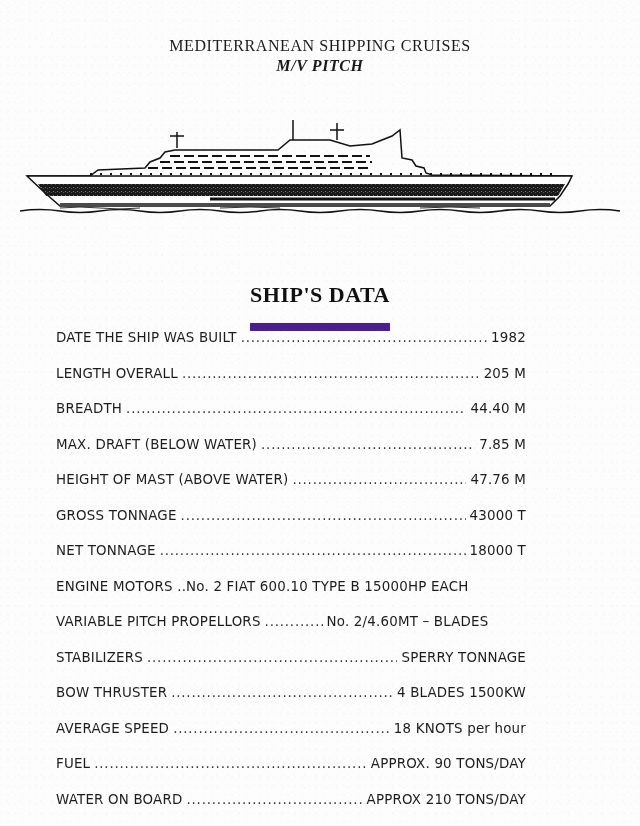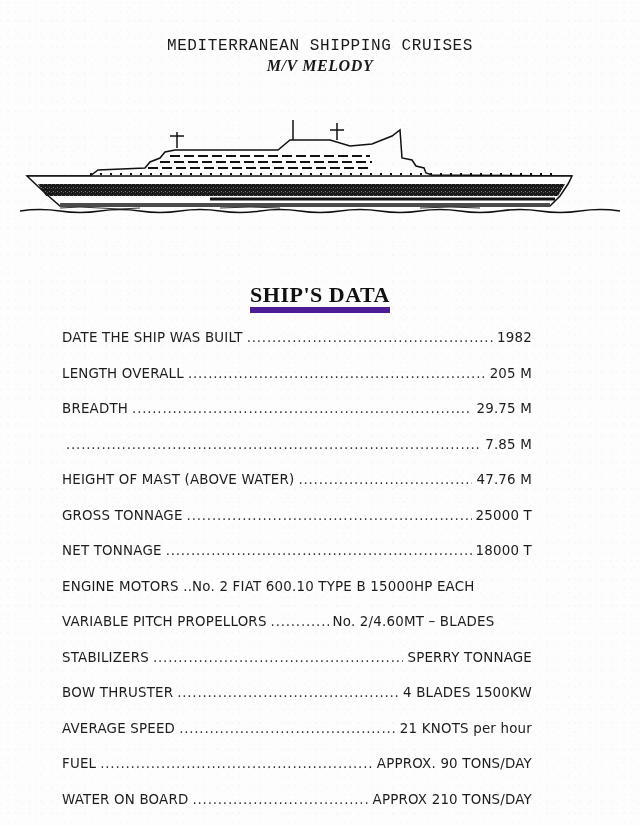--- a/index.html
+++ b/index.html
@@ -20,21 +20,21 @@
         #fdfdfd;
     }
     .header {
       position: absolute;
       top: 36px;
       left: 0;
       width: 640px;
       text-align: center;
     }
     .company {
-      font-family: Liberation Mono, monospace;
+      font-family: Liberation Serif, serif;
       font-size: 16px;
       letter-spacing: 0.6px;
       line-height: 20px;
       color: #1a1a1a;
     }
     .vessel {
       font-family: "Liberation Serif", "DejaVu Serif", serif;
       font-style: italic;
       font-weight: bold;
       font-size: 16px;
@@ -55,27 +55,27 @@
       left: 0;
       width: 640px;
       text-align: center;
       font-family: "Liberation Serif", "DejaVu Serif", serif;
       font-weight: bold;
       font-size: 22px;
       letter-spacing: 0.5px;
       color: #111;
     }
     .title span {
-      border-bottom: 6px solid #4c1d95;
-      padding-bottom: 0px;
+      border-bottom: 8px solid #4c1d95;
+      padding-bottom: 16px;
     }
     .data-list {
       position: absolute;
       top: 330px;
-      left: 62px;
+      left: 56px;
       width: 470px;
     }
     .row {
       height: 35.5px;
       display: flex;
       align-items: flex-start;
       font-family: "DejaVu Sans", "Liberation Sans", sans-serif;
       font-size: 13.4px;
       letter-spacing: 0.2px;
       color: #1c1c1c;
@@ -93,21 +93,21 @@
       content: "....................................................................................................................................................";
     }
     .row .value { flex: 0 0 auto; text-align: center; }
     .row.nodots .label { margin-right: 0; }
   </style>
 </head>
 <body>
 
 <div class="header">
   <div class="company">MEDITERRANEAN SHIPPING CRUISES</div>
-  <div class="vessel">M/V MELODY</div>
+  <div class="vessel">M/V PITCH</div>
 </div>
 
 <svg class="ship-illustration" viewBox="0 0 600 110" xmlns="http://www.w3.org/2000/svg">
   <defs>
     <pattern id="stipple" width="4" height="4" patternUnits="userSpaceOnUse">
       <rect width="4" height="4" fill="#1a1a1a"></rect>
       <rect x="1" y="1" width="1" height="1" fill="#777"></rect>
       <rect x="3" y="2" width="1" height="1" fill="#555"></rect>
     </pattern>
   </defs>
@@ -149,35 +149,36 @@
     <span class="value">1982</span>
   </div>
   <div class="row">
     <span class="label">LENGTH OVERALL</span>
     <span class="dots"></span>
     <span class="value">205 M</span>
   </div>
   <div class="row">
     <span class="label">BREADTH</span>
     <span class="dots"></span>
-    <span class="value">29.75 M</span>
-  </div>
-  <div class="row">
+    <span class="value">44.40 M</span>
+  </div>
+  <div class="row">
+    <span class="label">MAX. DRAFT (BELOW WATER)</span>
     <span class="dots"></span>
     <span class="value">7.85 M</span>
   </div>
   <div class="row">
     <span class="label">HEIGHT OF MAST (ABOVE WATER)</span>
     <span class="dots"></span>
     <span class="value">47.76 M</span>
   </div>
   <div class="row">
     <span class="label">GROSS TONNAGE</span>
     <span class="dots"></span>
-    <span class="value">25000 T</span>
+    <span class="value">43000 T</span>
   </div>
   <div class="row">
     <span class="label">NET TONNAGE</span>
     <span class="dots"></span>
     <span class="value">18000 T</span>
   </div>
   <div class="row nodots">
     <span class="label">ENGINE MOTORS ..No. 2 FIAT 600.10 TYPE B 15000HP EACH</span>
 
     <span class="value"></span>
@@ -193,21 +194,21 @@
     <span class="value">SPERRY TONNAGE</span>
   </div>
   <div class="row">
     <span class="label">BOW THRUSTER</span>
     <span class="dots"></span>
     <span class="value">4 BLADES 1500KW</span>
   </div>
   <div class="row">
     <span class="label">AVERAGE SPEED</span>
     <span class="dots"></span>
-    <span class="value">21 KNOTS per hour</span>
+    <span class="value">18 KNOTS per hour</span>
   </div>
   <div class="row">
     <span class="label">FUEL</span>
     <span class="dots"></span>
     <span class="value">APPROX. 90 TONS/DAY</span>
   </div>
   <div class="row">
     <span class="label">WATER ON BOARD</span>
     <span class="dots"></span>
     <span class="value">APPROX 210 TONS/DAY</span>

